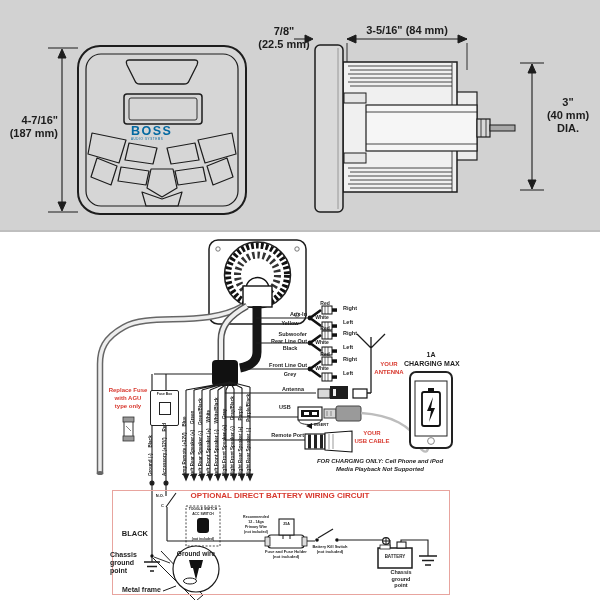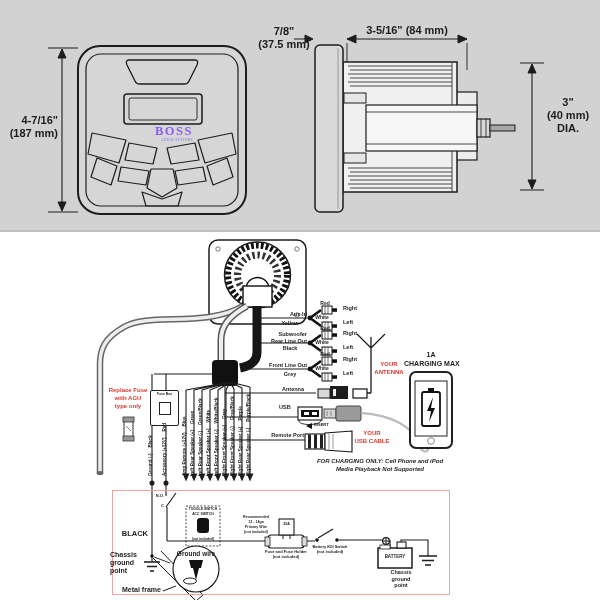--- a/index.html
+++ b/index.html
@@ -11,21 +11,21 @@
   .red{color:#d8392f}
   .f11{font-size:11px}.f8{font-size:8px}.f75{font-size:7.5px}.f7{font-size:7px}.f65{font-size:6.5px}
   .f6{font-size:6px}.f55{font-size:5.5px}.f5{font-size:5px}.f45{font-size:4.5px}.f4{font-size:4px}
   .f36{font-size:3.6px}.f34{font-size:3.4px}
   .wl{position:absolute;z-index:2;font-family:"Liberation Sans",sans-serif;font-weight:bold;font-size:4.6px;color:#1d1d1d;
       height:6px;transform-origin:0 100%;transform:rotate(-90deg);white-space:nowrap;}
   .wl .wcol{margin-left:6px}
   #fusebox{position:absolute;z-index:2;left:150px;top:390px;width:27px;height:34px;background:#fff;border:1.5px solid #222;border-radius:2px;}
   #fusebox .inner{position:absolute;left:8px;top:11px;width:10px;height:11px;border:1px solid #222;}
   #battbox{position:absolute;z-index:2;left:112px;top:490px;width:336px;height:103px;border:1px solid #e8a49e;}
-  #logo{position:absolute;z-index:2;left:131px;top:124px;width:62px;text-align:right;color:#8b5cf6;font-family:Liberation Serif, serif;}
+  #logo{position:absolute;z-index:2;left:131px;top:124px;width:62px;text-align:left;color:#0369a1;}
   #logo .big{font-weight:bold;font-size:12.5px;letter-spacing:1.5px;}
   #logo .sub{font-size:3px;letter-spacing:.6px;margin-top:-1px;}
 </style>
 </head>
 <body>
 
 <div id="page">
   <div id="toppanel"></div>
 
   <svg class="lines" width="600" height="600" viewBox="0 0 600 600">
@@ -248,21 +248,21 @@
     </g>
   </svg>
 
   <div class="t b f11 r" style="left:6px;top:114px;width:52px">4-7/16"</div>
   <div class="t b f11 r" style="left:6px;top:127px;width:52px">(187 mm)</div>
   <div id="logo">
     <div class="big">BOSS</div>
     <div class="sub">AUDIO SYSTEMS</div>
   </div>
   <div class="t b f11 c" style="left:258px;top:25px;width:52px">7/8"</div>
-  <div class="t b f11 c" style="left:252px;top:38px;width:64px">(37.5 mm)</div>
+  <div class="t b f11 c" style="left:252px;top:38px;width:64px">(22.5 mm)</div>
   <div class="t b f11 c" style="left:347px;top:24px;width:120px">3-5/16" (84 mm)</div>
   <div class="t b f11 c" style="left:542px;top:96px;width:52px">3"</div>
   <div class="t b f11 c" style="left:542px;top:109px;width:52px">(40 mm)</div>
   <div class="t b f11 c" style="left:542px;top:122px;width:52px">DIA.</div>
 
   <div class="t b f55 r" style="left:250px;top:311px;width:57px">Aux-In</div>
   <div class="t b f55 c" style="left:272px;top:320px;width:36px">Yellow</div>
   <div class="t b f5 c" style="left:318px;top:301px;width:14px">Red</div>
   <div class="t b f5 c" style="left:313px;top:315px;width:18px">White</div>
   <div class="t b f55" style="left:343px;top:305px">Right</div>
@@ -311,20 +311,21 @@
   <div class="wl" style="left:196px;top:470px"><span>Left Rear Speaker (+)</span><span class="wcol">Green</span></div>
   <div class="wl" style="left:204px;top:470px"><span>Left Rear Speaker (-)</span><span class="wcol">Green/Black</span></div>
   <div class="wl" style="left:212px;top:470px"><span>Left Front Speaker (+)</span><span class="wcol">White</span></div>
   <div class="wl" style="left:220px;top:470px"><span>Left Front Speaker (-)</span><span class="wcol">White/Black</span></div>
   <div class="wl" style="left:228px;top:470px"><span>Right Front Speaker (+)</span><span class="wcol">Gray</span></div>
   <div class="wl" style="left:236px;top:470px"><span>Right Front Speaker (-)</span><span class="wcol">Gray/Black</span></div>
   <div class="wl" style="left:244px;top:470px"><span>Right Rear Speaker (+)</span><span class="wcol">Purple</span></div>
   <div class="wl" style="left:252px;top:470px"><span>Right Rear Speaker (-)</span><span class="wcol">Purple/Black</span></div>
 
   <div id="battbox"></div>
+  <div class="t b f8 red c" style="left:120px;top:492px;width:320px">OPTIONAL DIRECT BATTERY WIRING CIRCUIT</div>
   <div class="t b f4 r" style="left:146px;top:494px;width:18px">N.O.</div>
   <div class="t b f4 r" style="left:150px;top:504px;width:14px">C</div>
   <div class="t b f34 c" style="left:185px;top:508px;width:36px">TOGGLE SWITCH</div>
   <div class="t b f34 c" style="left:185px;top:512.5px;width:36px">ACC SWITCH</div>
   <div class="t b f34 c" style="left:185px;top:538px;width:36px">(not included)</div>
   <div class="t b f36 c" style="left:238px;top:515px;width:36px">Recommended</div>
   <div class="t b f36 c" style="left:238px;top:520px;width:36px">12 - 14ga</div>
   <div class="t b f36 c" style="left:238px;top:525px;width:36px">Primary Wire</div>
   <div class="t b f36 c" style="left:238px;top:530px;width:36px">(not included)</div>
   <div class="t b f36 c" style="left:280px;top:522px;width:13px">25A</div>

